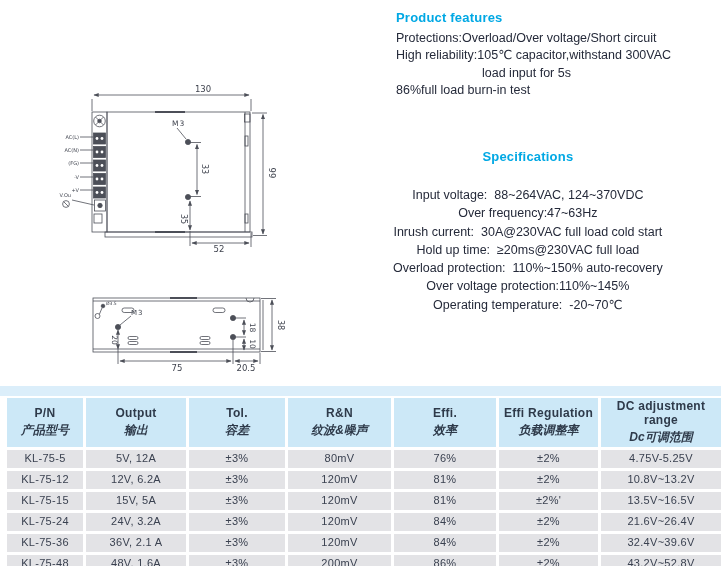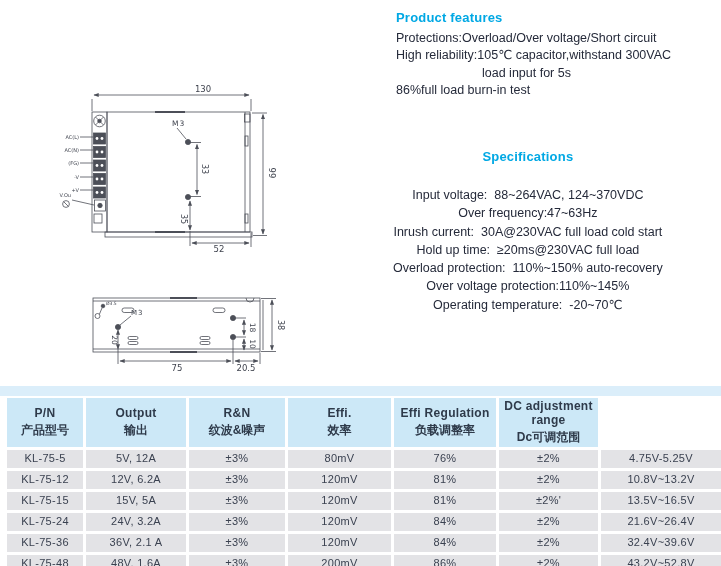--- a/index.html
+++ b/index.html
@@ -29,21 +29,21 @@
   .band{height:10px;background:#dbeefa;}
   .tgrid{display:grid;grid-template-columns:76px 100px 96px 103px 102px 99px auto;
          column-gap:3px;padding-left:7px;}
   .thead{margin-top:2px;}
   .hcell{
     background:#cce8f7;height:49px;display:flex;flex-direction:column;
     align-items:center;justify-content:center;gap:2px;text-align:center;
     color:#2e3a4a;
   }
   .hcell .en{font-size:12px;font-weight:bold;letter-spacing:.3px;}
-  .hcell .zh{font-size:12px;font-weight:bold;}
+  .hcell .zh{font-size:12px;font-weight:bold;font-style:italic;}
   .trow{margin-top:3px;}
   .tcell{
     background:#e3e3e6;height:18px;line-height:16.5px;text-align:center;
     font-size:11px;color:#3a4150;letter-spacing:.3px;
   }
 </style>
 </head>
 <body>
 
 <svg class="front-view" width="235" height="200" viewBox="0 0 235 200">
@@ -225,20 +225,24 @@
   <div class="tgrid thead">
     <div class="hcell">
       <div class="en">P/N</div>
       <div class="zh">产品型号</div>
     </div>
     <div class="hcell">
       <div class="en">Output</div>
       <div class="zh">输出</div>
     </div>
     <div class="hcell">
+      <div class="en">Tol.</div>
+      <div class="zh">容差</div>
+    </div>
+    <div class="hcell">
       <div class="en">R&amp;N</div>
       <div class="zh">纹波&amp;噪声</div>
     </div>
     <div class="hcell">
       <div class="en">Effi.</div>
       <div class="zh">效率</div>
     </div>
     <div class="hcell">
       <div class="en">Effi Regulation</div>
       <div class="zh">负载调整率</div>

